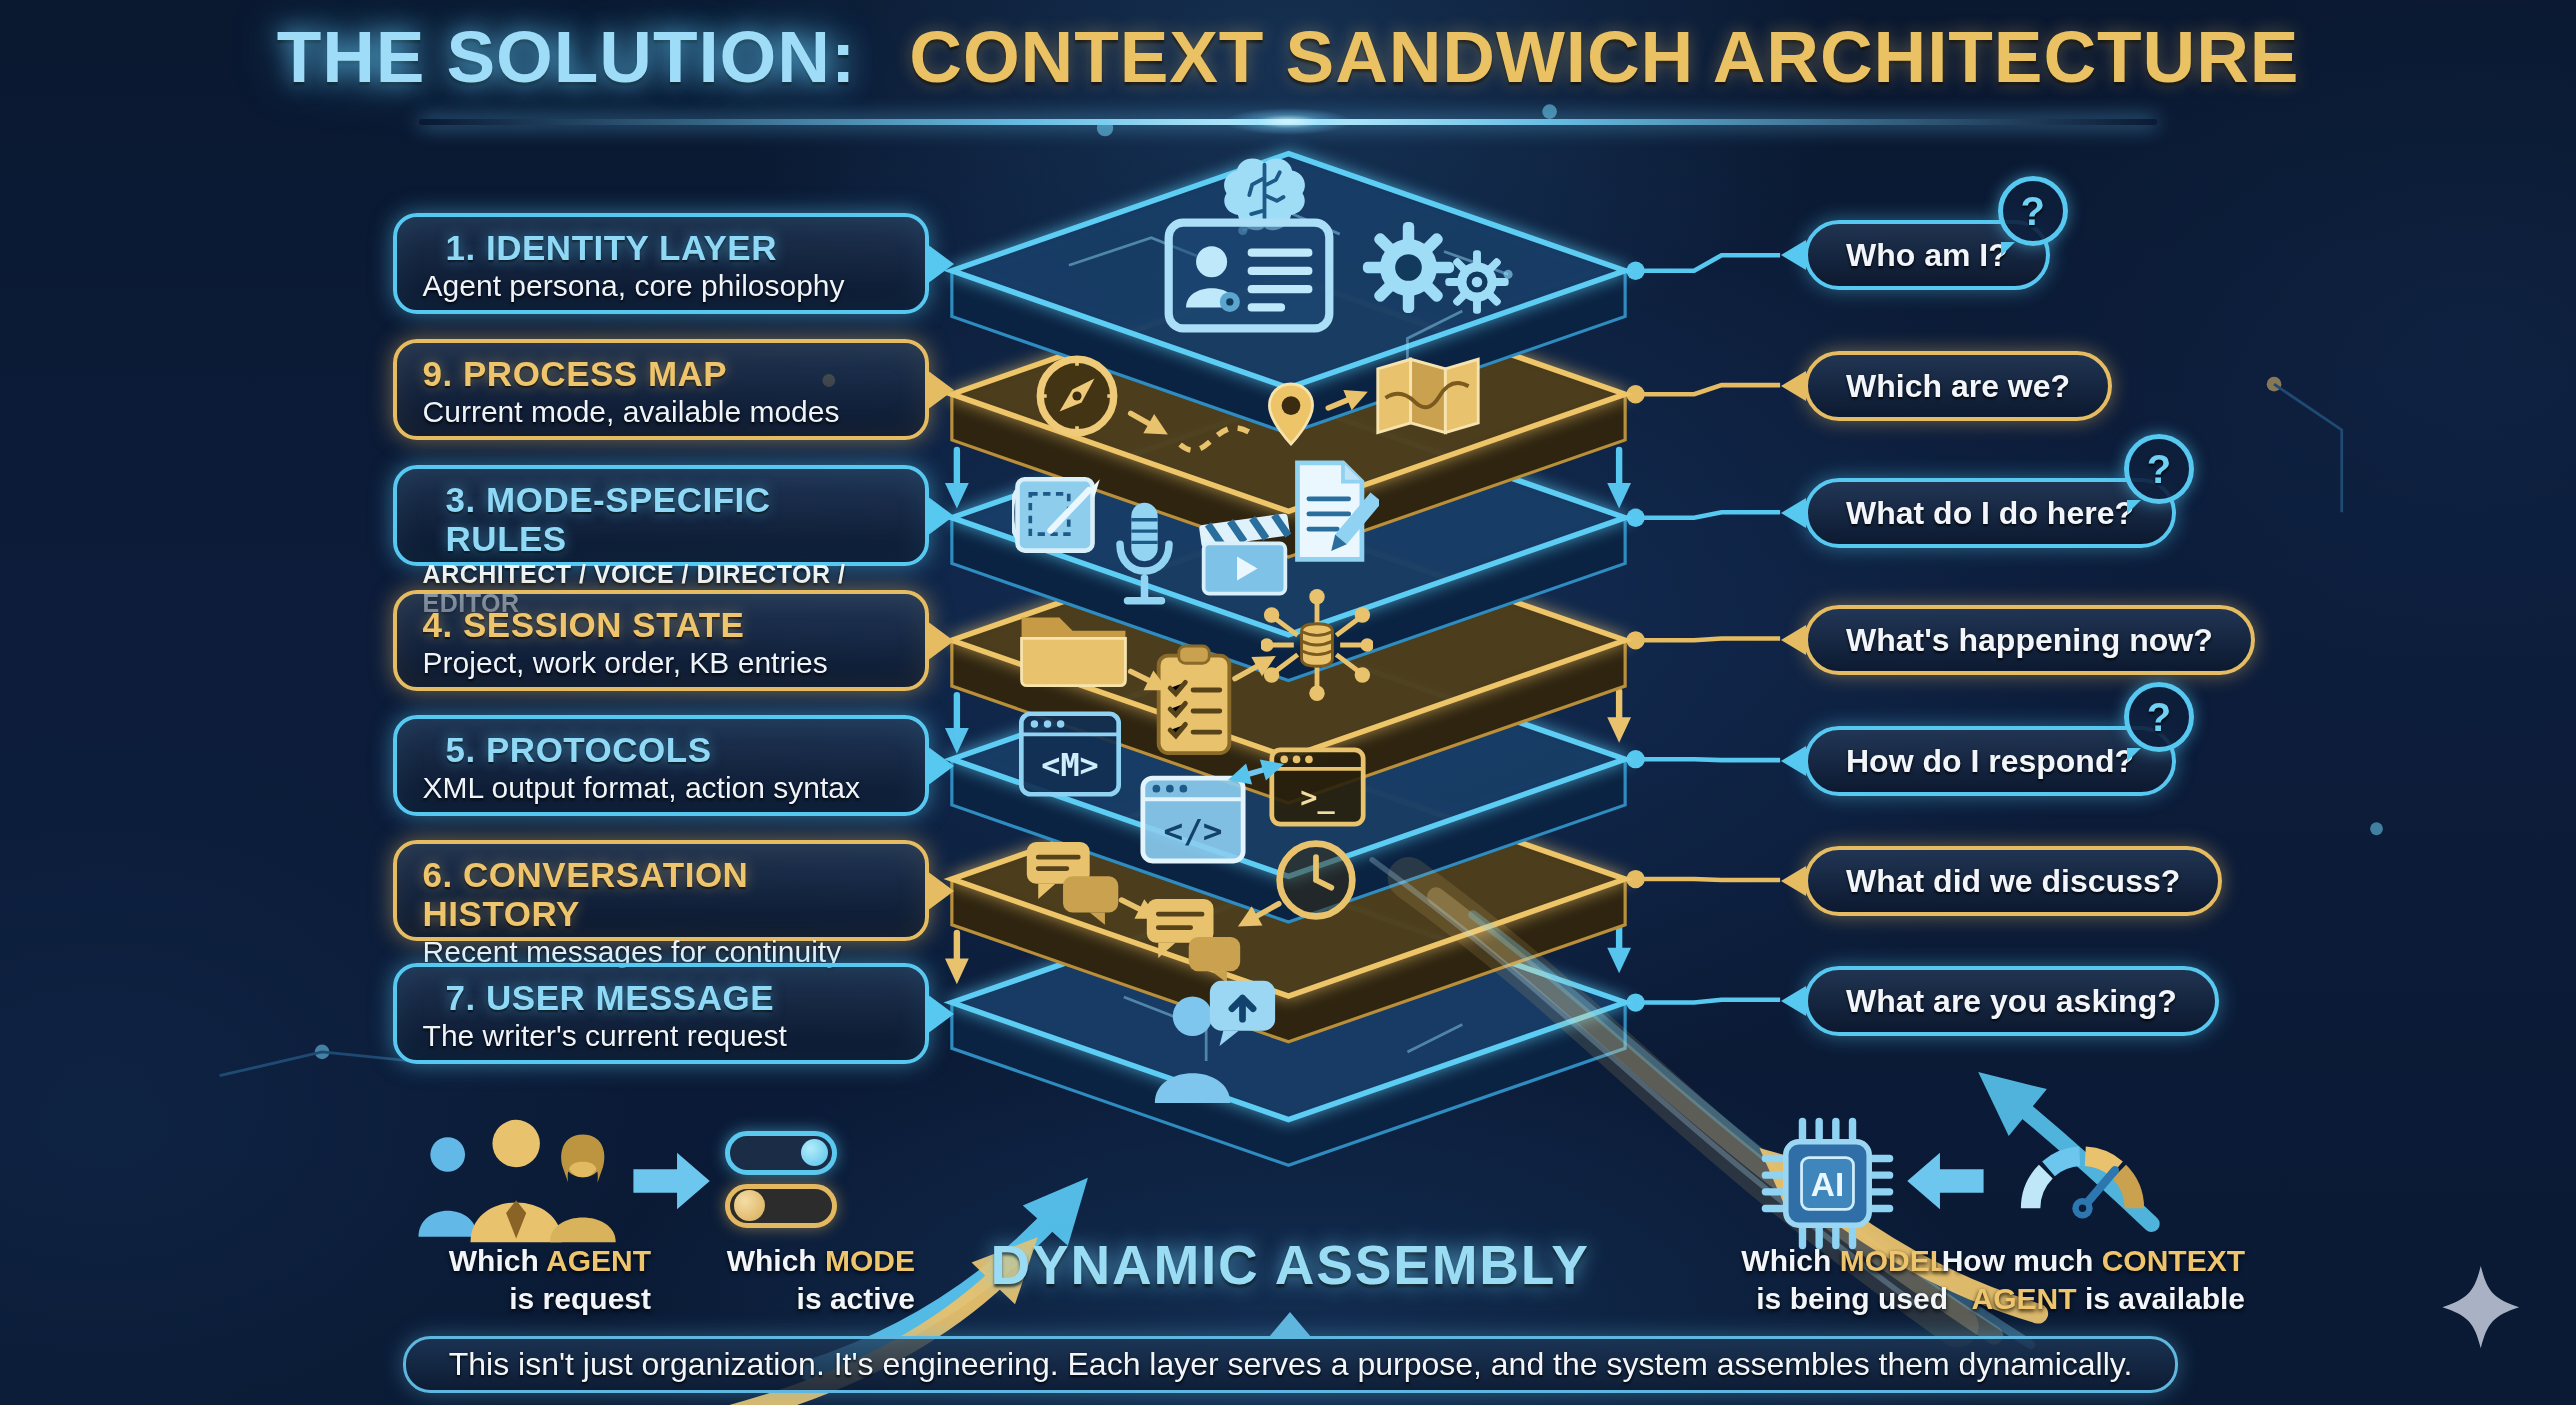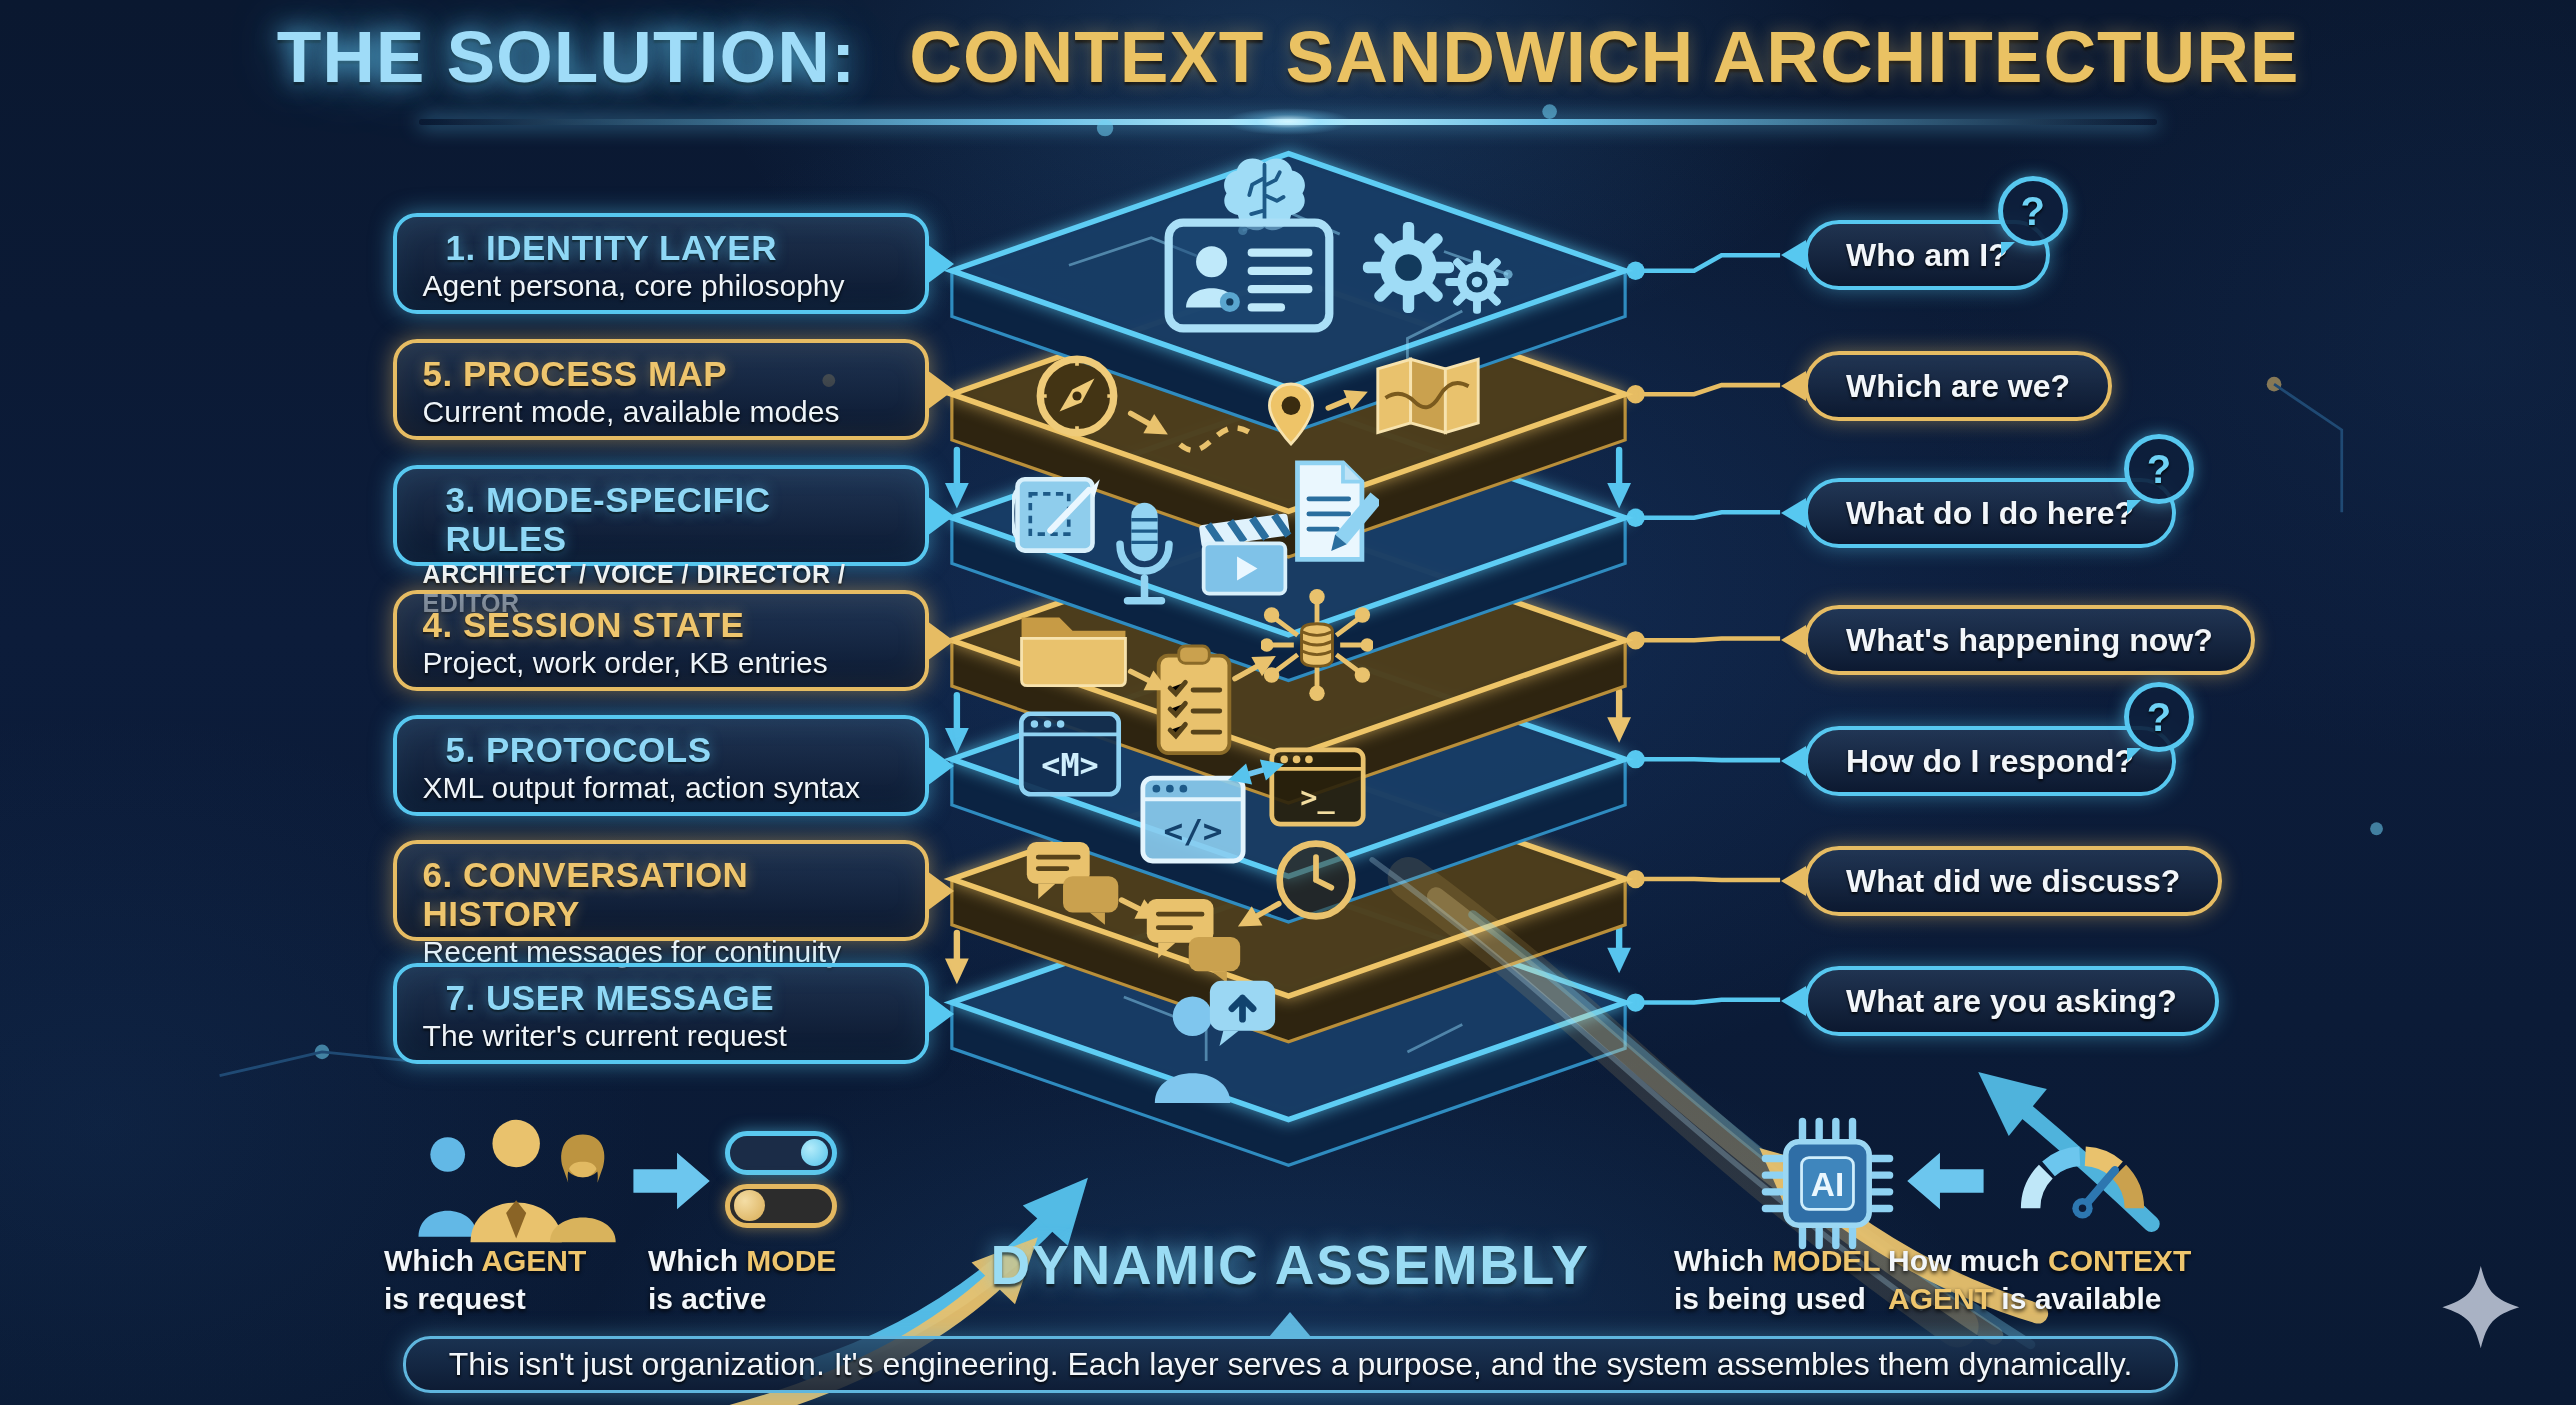--- a/index.html
+++ b/index.html
@@ -40,21 +40,21 @@
     background:linear-gradient(180deg,rgba(46,68,98,.6),rgba(12,24,46,.85));}
   .bubble.blue{--ac:#57c8f0;border:4.6px solid #57c8f0;box-shadow:0 0 20px rgba(87,200,240,.45);}
   .bubble.gold{--ac:#e6bc63;border:4.6px solid #e6bc63;box-shadow:0 0 20px rgba(230,188,99,.45);}
   .bubble::before{content:"";position:absolute;left:-27.4px;top:50%;transform:translateY(-50%);
     border-top:15.6px solid transparent;border-bottom:15.6px solid transparent;border-right:25.6px solid var(--ac);}
   .badge{position:absolute;right:-22px;top:-48px;width:60px;height:60px;border-radius:50%;border:5.5px solid #57c8f0;
     background:rgba(13,31,60,.9);color:#6fd2f5;font-size:40px;font-weight:800;display:flex;align-items:center;justify-content:center;
     box-shadow:0 0 14.6px rgba(87,200,240,.55);}
   .badge::after{content:"";position:absolute;left:-1.8px;bottom:-14.6px;border-top:14.6px solid #57c8f0;border-right:14.6px solid transparent;}
   
-  .caption{position:absolute;text-align:left;font-size:30px;font-weight:700;color:#f2f6fa;line-height:1.28;text-shadow:0 1.8px 4.6px rgba(0,0,0,.9);}
+  .caption{position:absolute;text-align:right;font-size:30px;font-weight:700;color:#f2f6fa;line-height:1.28;text-shadow:0 1.8px 4.6px rgba(0,0,0,.9);}
   .caption .em{color:#eec56d;}
   .assembly{position:absolute;left:924px;top:1233px;width:732px;text-align:center;font-size:55px;font-weight:800;letter-spacing:1.8px;
     color:#9adcf4;text-shadow:0 0 20px rgba(110,210,250,.7),0 2.7px 2.7px rgba(0,0,0,.8);}
   .toggle{position:absolute;left:725px;width:112px;height:44px;border-radius:24px;background:#1b2c47;box-sizing:border-box;}
   .toggle.blue{border:5.5px solid #5ac8ef;box-shadow:0 0 14.6px rgba(90,200,239,.55);}
   .toggle.gold{border:5.5px solid #e4b860;box-shadow:0 0 14.6px rgba(228,184,96,.5);background:#2c2c2c;}
   .knob{position:absolute;top:2.7px;width:27.4px;height:27.4px;border-radius:50%;}
   .toggle.blue .knob{right:3.7px;background:radial-gradient(circle at 35% 35%,#b4ecfa,#54c2ea);}
   .toggle.gold .knob{left:3.7px;background:radial-gradient(circle at 35% 35%,#f4ddA5,#d8ac55);width:31px;height:31px;top:0.9px;}
   
@@ -450,21 +450,21 @@
 
     <path d="M2712 1384 C2719 1412 2726 1420 2754 1429 C2726 1438 2719 1446 2712 1474 C2705 1446 2698 1438 2670 1429 C2698 1420 2705 1412 2712 1384 Z" fill="#a9b2c4"></path>
   </svg>
 
   <div style="position:absolute;z-index:5">
     <div class="lbox blue" style="top:213px">
       <h2>1. IDENTITY LAYER</h2>
       <p>Agent persona, core philosophy</p>
     </div>
     <div class="lbox gold" style="top:339px">
-      <h2>5. PROCESS MAP</h2>
+      <h2>9. PROCESS MAP</h2>
       <p>Current mode, available modes</p>
     </div>
     <div class="lbox blue" style="top:465px">
       <h2>3. MODE-SPECIFIC RULES</h2>
       <p class="caps">ARCHITECT / VOICE / DIRECTOR / EDITOR</p>
     </div>
     <div class="lbox gold" style="top:590px">
       <h2>4. SESSION STATE</h2>
       <p>Project, work order, KB entries</p>
     </div>

